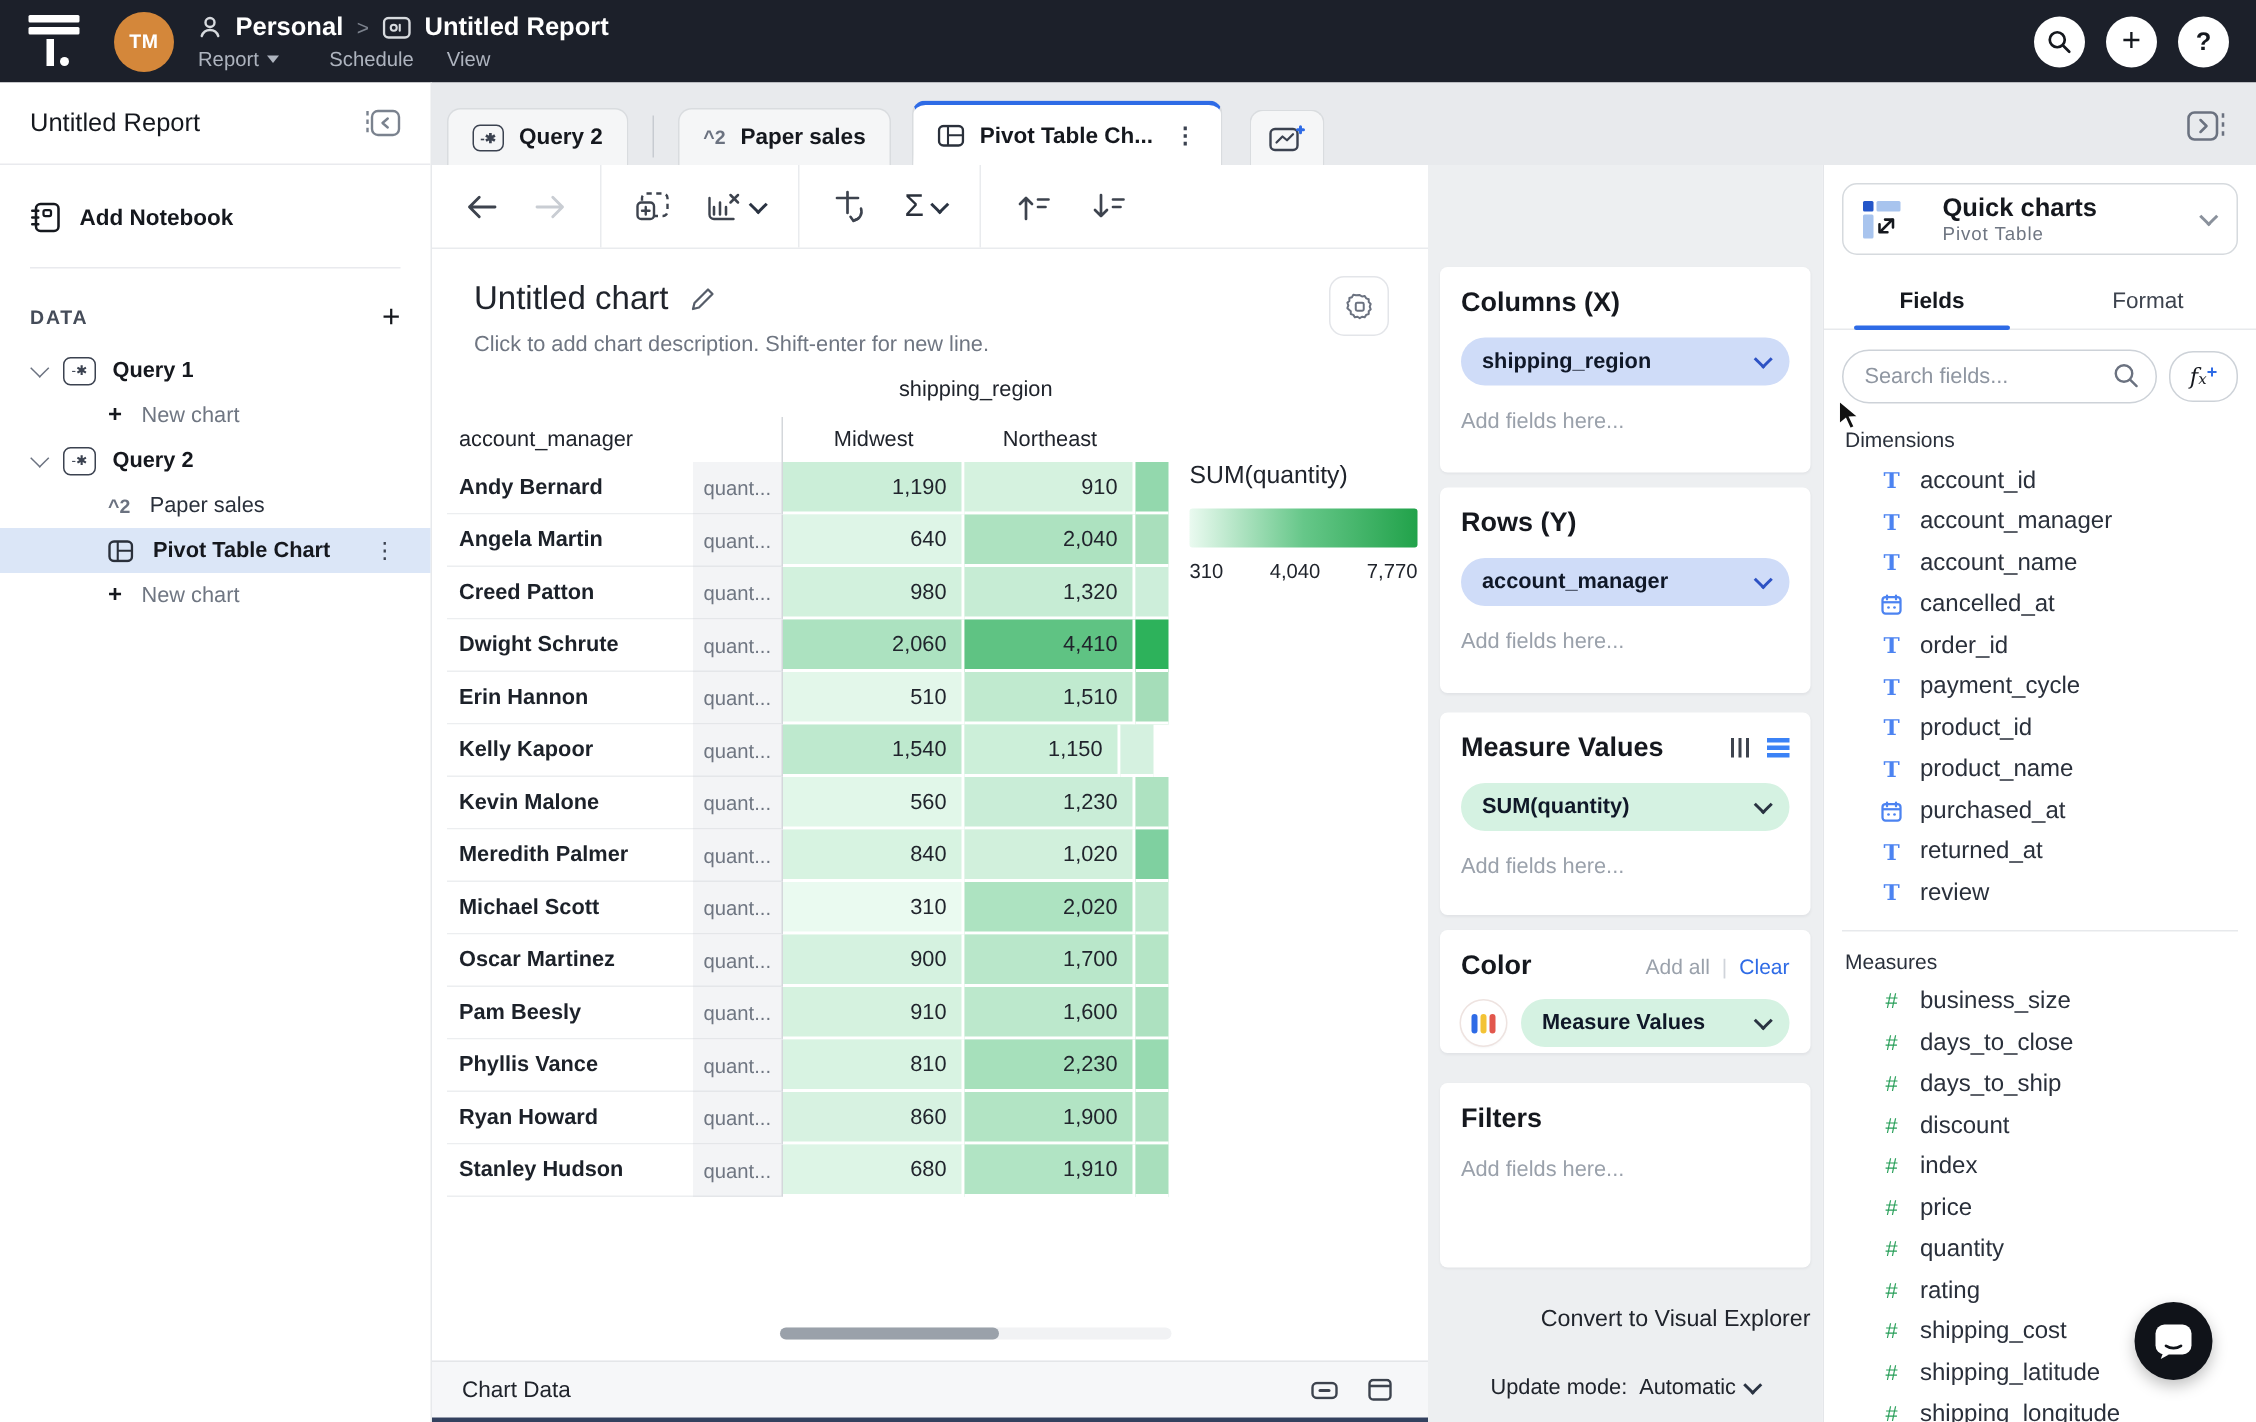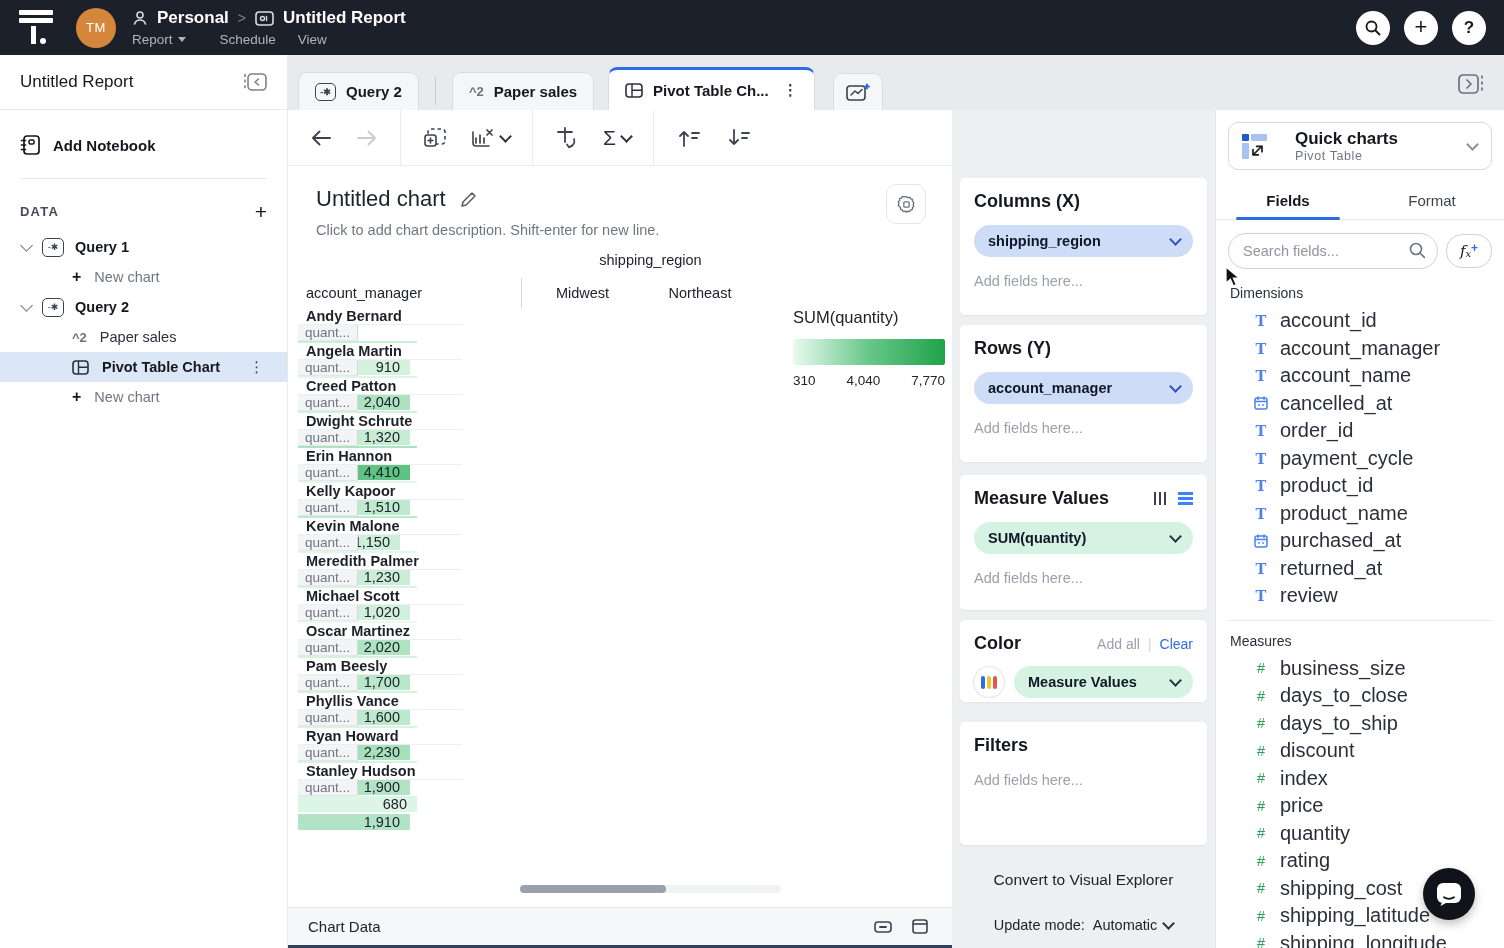--- a/index.html
+++ b/index.html
@@ -6,21 +6,21 @@
   body{width:1504px;height:948px;overflow:hidden;background:#e8eaed;font-family:"Liberation Sans",sans-serif;-webkit-font-smoothing:antialiased;}
   .app{position:relative;width:1504px;height:948px;background:#fff;}
 
   
   .topbar{height:55px;background:#1c202a;display:flex;align-items:center;padding:0 18px;box-sizing:border-box;}
   .logo{width:36px;height:36px;margin-right:22px;display:flex;flex-direction:column;align-items:center;cursor:pointer;}
   .logo .bar{width:34px;height:5px;background:#fff;border-radius:1px;margin-bottom:3px;}
   .logo .stem-row{position:relative;width:34px;height:18px;}
   .logo .stem{position:absolute;left:12px;top:0;width:5px;height:18px;background:#fff;}
   .logo .dot{position:absolute;left:21px;bottom:0;width:6px;height:6px;border-radius:50%;background:#fff;}
-  .avatar{width:40px;height:40px;border-radius:50%;background:#d4873a;color:#fff;font-weight:400;font-size:13px;display:flex;align-items:center;justify-content:center;margin-right:16px;letter-spacing:.5px;cursor:pointer;}
+  .avatar{width:40px;height:40px;border-radius:50%;background:#d4873a;color:#fff;font-weight:700;font-size:13px;display:flex;align-items:center;justify-content:center;margin-right:16px;letter-spacing:.5px;cursor:pointer;}
   .bc-block{display:flex;flex-direction:column;justify-content:center;}
   .bc-row{display:flex;align-items:center;gap:9px;}
   .bc-row .bc-link{color:#fff;font-size:17px;font-weight:700;}
   .bc-sep{color:#7c828d;font-size:14px;}
   .menu-row{display:flex;align-items:center;margin-top:4px;}
   .menu-item{color:#aeb4bf;font-size:13.5px;cursor:pointer;}
   .menu-item.first{margin-right:34px;display:flex;align-items:center;gap:5px;}
   .menu-item.mid{margin-right:22px;}
   .caret-down{width:0;height:0;border-left:4px solid transparent;border-right:4px solid transparent;border-top:5px solid #aeb4bf;display:inline-block;}
   .topbar-spacer{flex:1;}
@@ -83,21 +83,21 @@
   .chart-desc{margin-top:10px;padding:0 28px;font-size:14.5px;color:#6f7682;cursor:text;}
 
   .pivot-wrap{margin-top:14px;padding-left:10px;display:flex;}
   .pivot{width:481px;flex:none;font-size:14.5px;color:#20242c;}
   .p-h1{height:26px;display:flex;}
   .p-h1 .sp{width:224px;}
   .p-h1 .colfield{width:257px;text-align:center;font-size:14.5px;color:#20242c;}
   .p-h2{height:30px;display:flex;align-items:center;}
   .p-h2 .rowfield{width:224px;box-sizing:border-box;padding-left:8px;border-right:1px solid #d4d7db;height:100%;display:flex;align-items:center;}
   .p-h2 .colh{box-sizing:border-box;text-align:center;font-weight:500;}
-  .p-row{height:35px;display:flex;flex-direction:column;}
+  .p-row{height:35px;display:flex;}
   .p-name{width:164px;box-sizing:border-box;padding-left:8px;display:flex;align-items:center;font-weight:600;color:#1c2129;border-bottom:1px solid #eceef0;background:#fff;}
   .p-quant{width:60px;box-sizing:border-box;padding-left:7px;display:flex;align-items:center;font-size:13.5px;color:#6f7682;background:#f3f4f6;border-bottom:1px solid #e4e6e9;border-right:1px solid #d4d7db;}
   .p-cell{box-sizing:border-box;display:flex;align-items:center;justify-content:flex-end;padding-right:10px;border-right:2px solid #fff;border-bottom:2px solid #fff;color:#20242c;}
   .p-sliver{box-sizing:border-box;border-bottom:2px solid #fff;}
 
   .legend{margin-left:14px;margin-top:56px;width:152px;flex:none;}
   .legend-title{font-size:16.5px;color:#20242c;}
   .legend-bar{height:26px;border-radius:2px;margin-top:12px;}
   .legend-labels{display:flex;justify-content:space-between;margin-top:8px;font-size:13.5px;color:#20242c;}
 
@@ -127,21 +127,21 @@
   .hbars{display:flex;flex-direction:column;gap:2.5px;cursor:pointer;}
   .hbars i{width:15px;height:2.5px;background:#3b82f6;display:block;}
   .coloractions{margin-left:auto;display:flex;align-items:flex-start;gap:8px;font-size:14px;}
   .addall{color:#9aa1ab;cursor:pointer;}
   .pipe{color:#d0d4da;}
   .clearlnk{color:#2e6be6;font-weight:500;cursor:pointer;}
   .color-row{margin-top:12px;display:flex;align-items:center;gap:10px;}
   .swatch{width:30px;height:30px;border-radius:50%;background:#fff;box-shadow:0 0 0 1px #eee3e0, 0 1px 2px rgba(0,0,0,.08);display:flex;align-items:center;justify-content:center;gap:2px;cursor:pointer;flex:none;}
   .swatch i{width:4px;height:13px;border-radius:2px;display:block;}
   .color-row .pill{flex:1;margin-top:0;}
-  .convert{margin-top:26px;text-align:center;font-size:15.5px;font-weight:500;color:#20242c;cursor:pointer;}
+  .convert{margin-top:26px;text-align:right;font-size:15.5px;font-weight:500;color:#20242c;cursor:pointer;}
   .update-row{margin-top:28px;display:flex;align-items:center;justify-content:center;gap:8px;font-size:14.5px;color:#20242c;}
   .update-val{display:flex;align-items:center;gap:7px;font-weight:500;cursor:pointer;}
 
   
   .fields-panel{width:289px;flex:none;background:#fff;border-left:1px solid #e4e6e9;box-sizing:border-box;display:flex;flex-direction:column;overflow:hidden;}
   .fp-inner{padding:12px 12px 0 12px;display:flex;flex-direction:column;flex:1;min-height:0;}
   .quick-box{border:1.5px solid #d6dade;border-radius:10px;height:48px;flex:none;display:flex;align-items:center;gap:27px;padding:0 14px 0 12px;box-sizing:border-box;cursor:pointer;}
   .quick-text{display:flex;flex-direction:column;flex:1;}
   .quick-title{font-size:17px;font-weight:700;color:#15181e;line-height:1.15;}
   .quick-sub{font-size:12.5px;color:#6f7682;letter-spacing:.6px;margin-top:1px;}
@@ -154,21 +154,21 @@
   .search-input{width:100%;height:36px;border:1px solid #cdd2d8;border-radius:18px;box-sizing:border-box;padding:0 34px 0 14px;font-size:14.5px;color:#2a303b;outline:none;font-family:"Liberation Sans",sans-serif;background:#fff;}
   .search-input::placeholder{color:#8f96a1;}
   .search-glyph{position:absolute;right:11px;top:8px;}
   .fx-btn{width:44px;height:32px;border:1px solid #cdd2d8;border-radius:16px;display:flex;align-items:center;justify-content:center;cursor:pointer;font-family:"DejaVu Serif",serif;background:#fff;}
   .fx-btn .f{font-style:italic;font-size:15px;color:#15181e;}
   .fx-btn .x{font-style:italic;font-size:10px;color:#15181e;margin-top:5px;}
   .fx-btn .p{color:#2e6be6;font-weight:700;font-size:12px;margin-top:-6px;font-family:"Liberation Sans",sans-serif;}
   .field-lists{margin-top:8px;flex:1;min-height:0;overflow:hidden;}
   .sec-label{font-size:14px;color:#2a303b;margin:8px 0 6px 2px;}
   .field-item{height:27.5px;display:flex;align-items:center;gap:12px;padding-left:26px;cursor:grab;}
-  .field-item .fi-label{font-size:20px;color:#2a303b;}
+  .field-item .fi-label{font-size:16px;color:#2a303b;}
   .ticon{font-family:"DejaVu Serif",serif;color:#4c83f1;font-size:14.5px;font-weight:700;width:14px;text-align:center;}
   .hicon{color:#2aa05b;font-size:14.5px;font-weight:500;width:14px;text-align:center;}
   .dicon{width:14px;display:flex;justify-content:center;}
   .meas-divider{border-top:1px solid #e7e9ec;margin:10px -12px 0 -12px;}
 
   
   .chat-bubble{position:absolute;left:1423px;top:868px;width:52px;height:52px;border-radius:50%;background:#101319;display:flex;align-items:center;justify-content:center;cursor:pointer;box-shadow:0 4px 10px rgba(0,0,0,.25);}
   .cursor{position:absolute;left:1224px;top:266px;pointer-events:none;}
 </style>
 </head>

